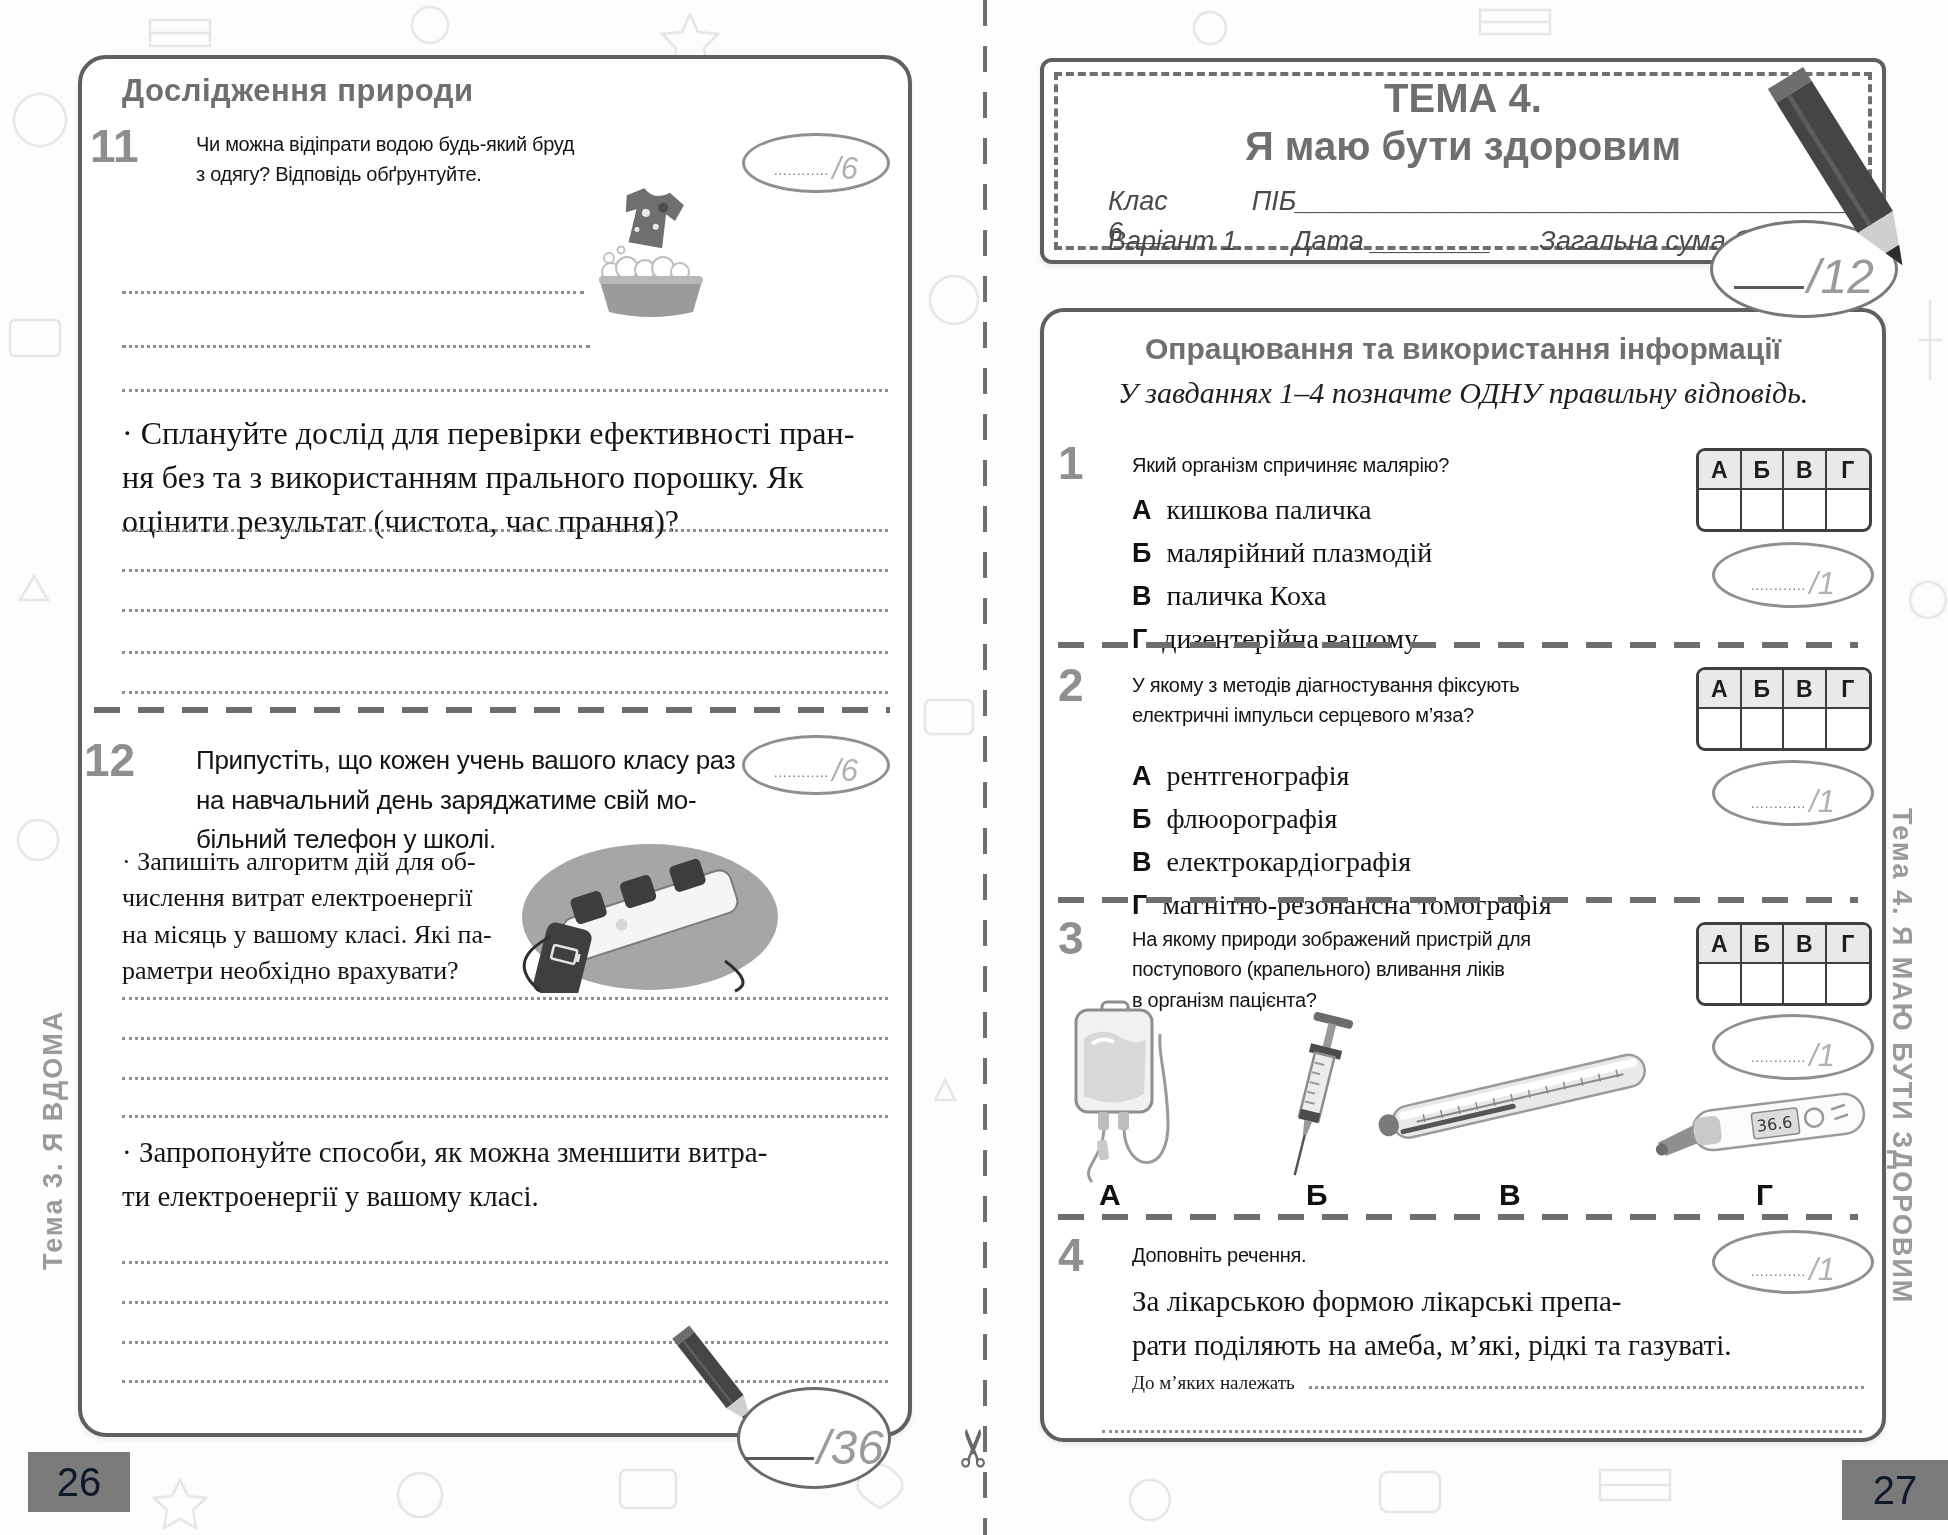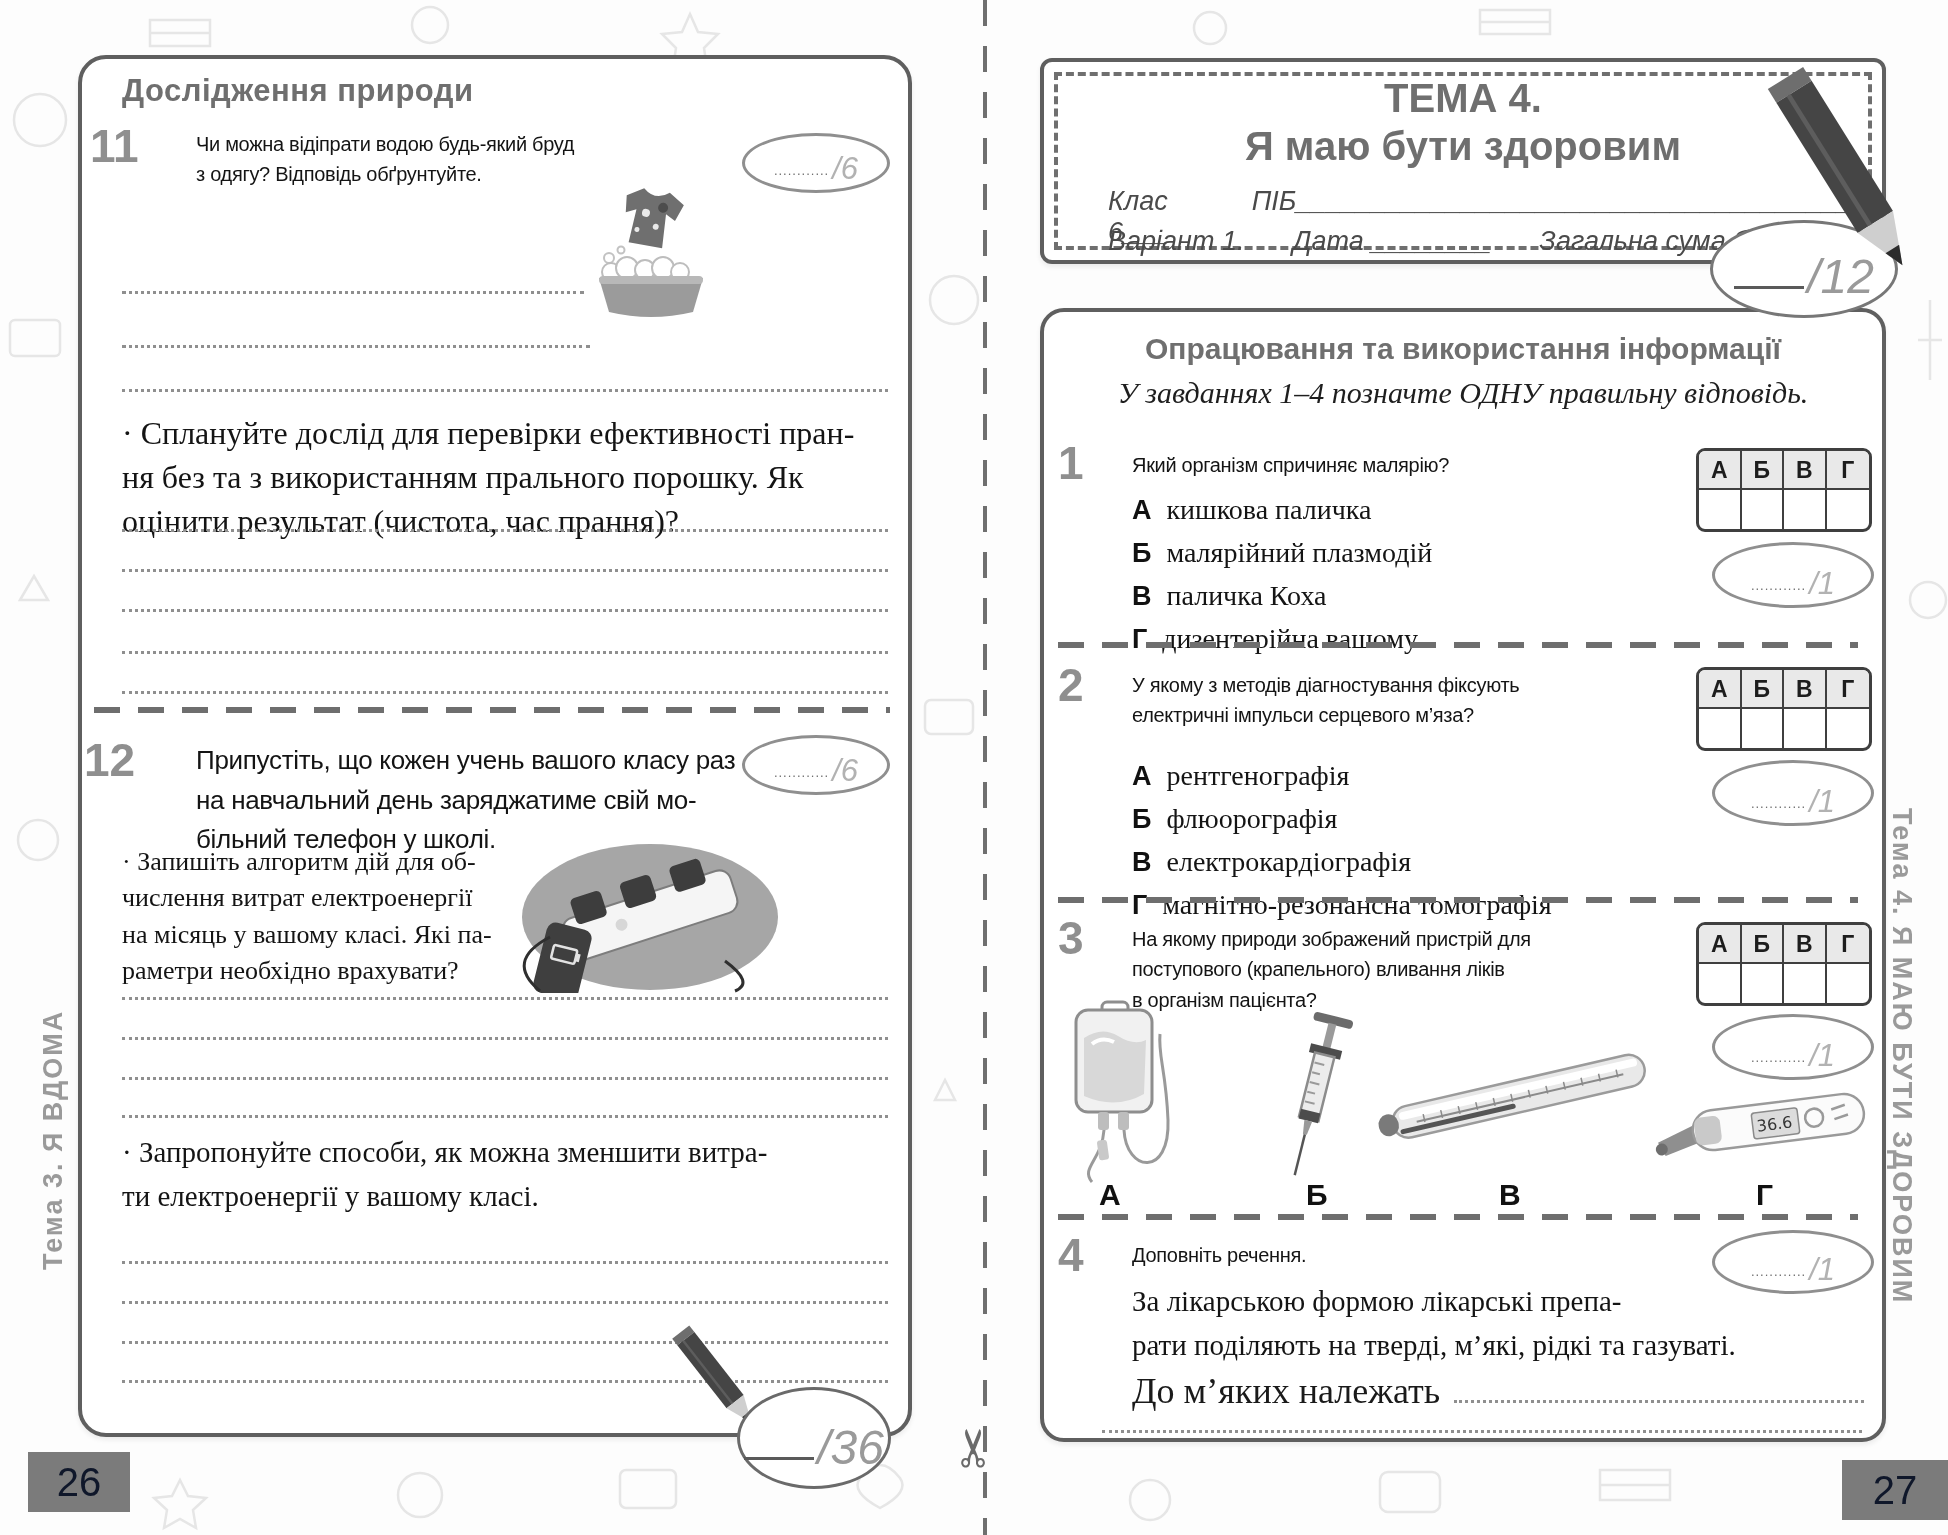--- a/index.html
+++ b/index.html
@@ -51,21 +51,21 @@
   .pagebox{position:absolute;background:#7b7b7b;color:#0f172a;font-size:40px;
            display:flex;align-items:center;justify-content:center;z-index:3;}
   
   .cutline{position:absolute;left:983px;top:0;width:4px;height:1535px;
            background:repeating-linear-gradient(180deg,#6f6f6f 0 26px,transparent 26px 46px);z-index:1;}
   .scissors{position:absolute;left:952px;top:1418px;font-size:52px;color:#6a6a6a;
             transform:rotate(-90deg);z-index:3;font-family:"DejaVu Sans",sans-serif;}
   .illu{position:absolute;z-index:3;}
   .imglabel{position:absolute;font-weight:bold;font-size:30px;color:#111;}
   .fillrow{position:absolute;display:flex;align-items:baseline;}
-  .fillrow .lbl{font-family:"Liberation Serif",serif;font-size:36px;white-space:nowrap;margin-right:14px;}
+  .fillrow .lbl{font-family:"Liberation Serif",serif;font-size:19px;white-space:nowrap;margin-right:14px;}
   .fillrow .dotfill{flex:1;border-bottom:3px dotted #8f8f8f;height:1.0em;}
   .centered{left:0;width:100%;text-align:center;}
 </style>
 </head>
 <body>
 
 <div class="canvas">
 
   <svg class="doodles" xmlns="http://www.w3.org/2000/svg">
     <g stroke="#e6e6e6" stroke-width="2.5" fill="none">
@@ -424,21 +424,21 @@
 
     <div class="dash-sep" style="left:14px;top:902px;width:800px;"></div>
 
     <div class="qnum" style="left:14px;top:920px;">4</div>
     <div class="sans-q" style="left:88px;top:928px;width:480px;">Доповніть речення.</div>
     <div class="oval" style="left:668px;top:918px;width:156px;height:58px;">
       <span class="dots">............</span>
       <span class="val">/1</span>
     </div>
     <div class="serif-q" style="left:88px;top:968px;width:732px;font-size:29px;line-height:1.5;">За лікарською формою лікарські препа-
-рати поділяють на тверді, м’які, рідкі та газуваті.</div>
+рати поділяють на амеба, м’які, рідкі та газуваті.</div>
     <div class="fillrow" style="left:88px;top:1058px;width:732px;">
       <span class="lbl">До м’яких належать</span>
       <span class="dotfill"></span>
     </div>
     <div class="dotline" style="left:58px;top:1118px;width:760px;"></div>
   </div>
 
   <div class="vlabel" style="left:1886px;top:808px;height:640px;">Тема 4. Я МАЮ БУТИ ЗДОРОВИМ</div>
 
   <div class="pagebox" style="left:1842px;top:1460px;width:106px;height:60px;">27</div>

